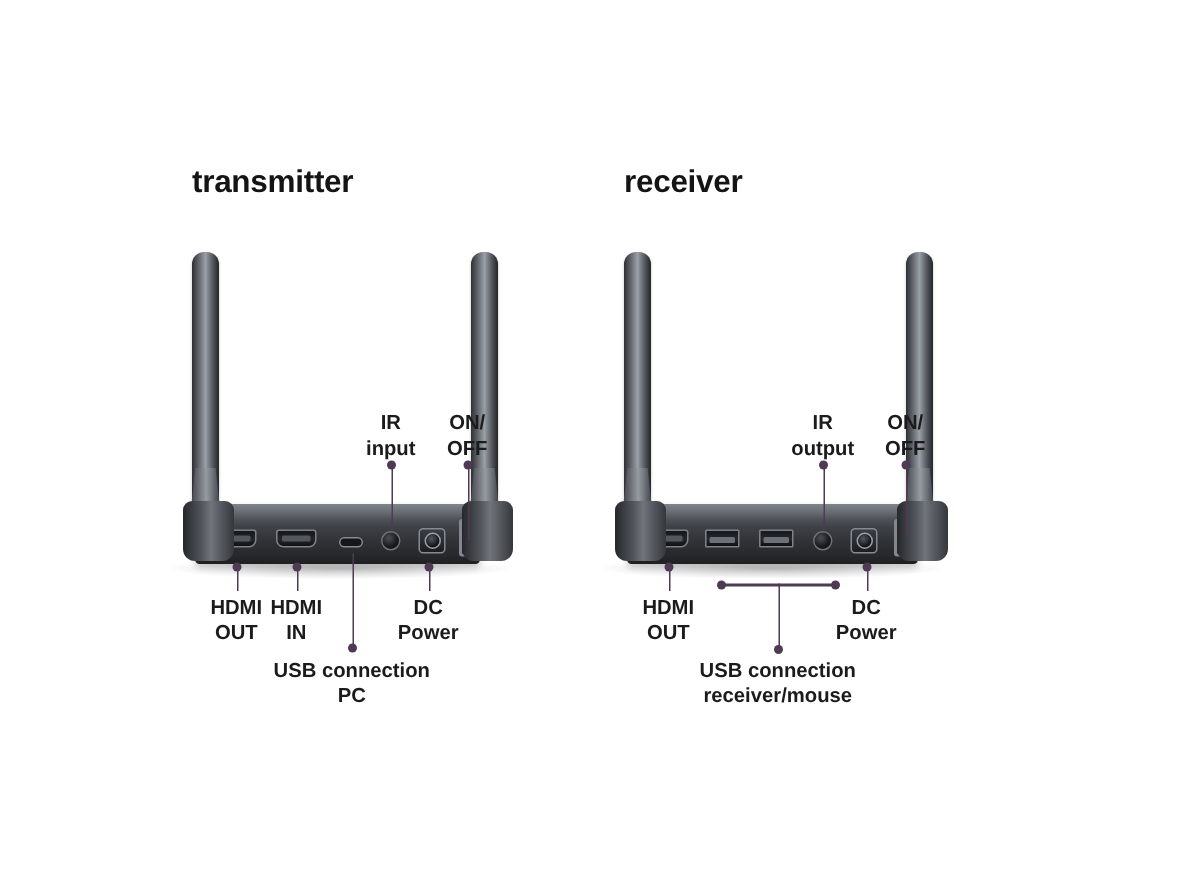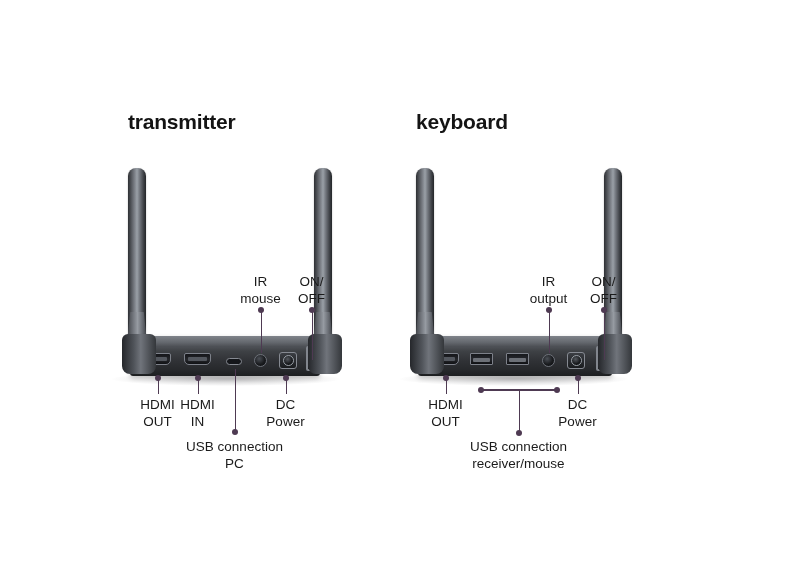--- a/index.html
+++ b/index.html
@@ -264,20 +264,21 @@
   }
 
   .callout {
     position: absolute;
     font-size: 13.5px;
     line-height: 17px;
     color: #1b1b1b;
     text-align: center;
     white-space: nowrap;
     transform: translateX(-50%);
+    font-weight: bold;
   }
   .callout .l2 { display: block; }
 </style>
 </head>
 <body>
 
 <div class="stage">
 
   <div class="device-group tx">
 
@@ -299,21 +300,21 @@
       <div class="port port-switch" style="left:176px;"></div>
     </div>
 
     <div class="hinge left"></div>
     <div class="hinge right"></div>
 
     <div class="lead" style="left:204.5px; top:310px; height:43px;"></div>
     <div class="dot" style="left:204.5px; top:307px;"></div>
     <div class="callout" style="left:204.5px; top:273px;">
       <span>IR</span>
-      <span class="l2">mouse</span>
+      <span class="l2">input</span>
     </div>
 
     <div class="lead" style="left:255.5px; top:310px; height:50px;"></div>
     <div class="dot" style="left:255.5px; top:307px;"></div>
     <div class="callout" style="left:255.5px; top:273px;">
       <span>ON/</span>
       <span class="l2">OFF</span>
     </div>
 
     <div class="lead" style="left:101.5px; top:378px; height:16px;"></div>
@@ -340,21 +341,21 @@
     <div class="lead" style="left:178.5px; top:369px; height:63px;"></div>
     <div class="dot" style="left:178.5px; top:429px;"></div>
     <div class="callout" style="left:178.5px; top:438px;">
       <span>USB connection</span>
       <span class="l2">PC</span>
     </div>
   </div>
 
   <div class="device-group rx">
 
-    <div class="device-title">keyboard</div>
+    <div class="device-title">receiver</div>
 
     <div class="antenna left"></div>
     <div class="antenna right"></div>
 
     <div class="shadow"></div>
 
     <div class="chassis">
       <div class="chassis-top"></div>
 
       <div class="port port-hdmi" style="left:14px;"></div>

